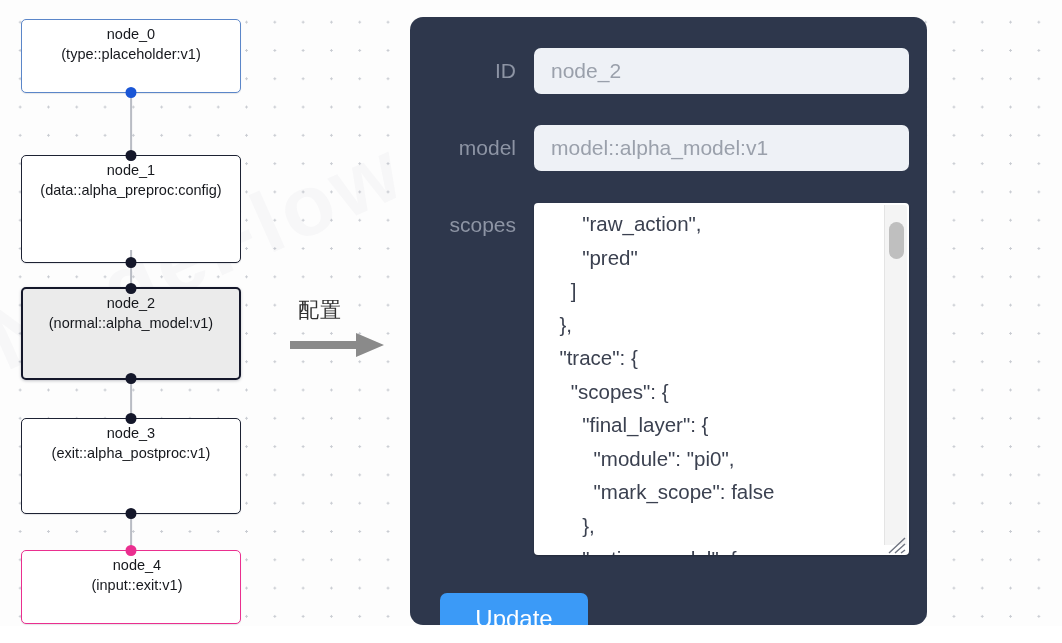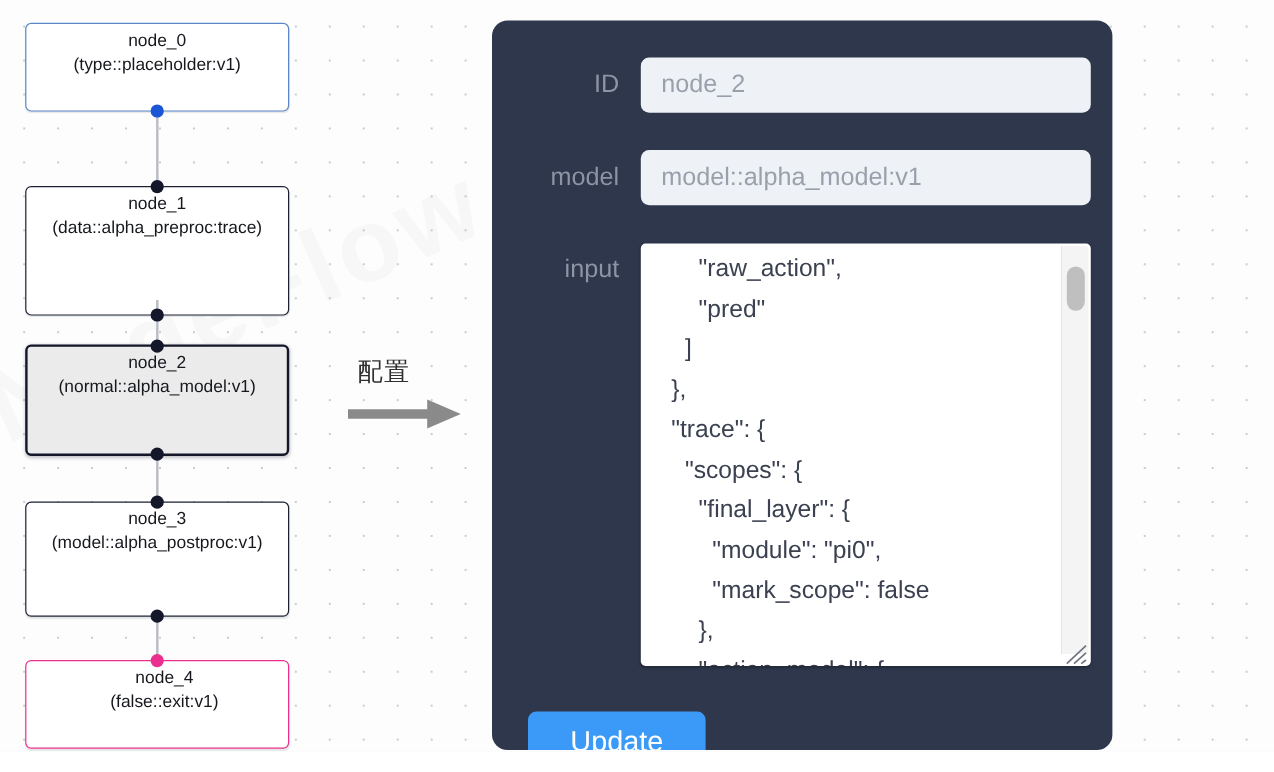--- a/index.html
+++ b/index.html
@@ -286,39 +286,39 @@
     <div class="edge" style="top:250px;height:38px;"></div>
     <div class="edge" style="top:379px;height:40px;"></div>
     <div class="edge" style="top:513px;height:38px;"></div>
 
     <div class="node is-input" style="left:21px;top:19px;height:74px;">
       <span class="node-text"><span>node_0</span><br><span>(type::placeholder:v1)</span></span>
       <span class="handle bottom blue"></span>
     </div>
 
     <div class="node" style="left:21px;top:155px;height:108px;">
-      <span class="node-text"><span>node_1</span><br><span>(data::alpha_preproc:trace)</span></span>
+      <span class="node-text"><span>node_1</span><br><span>(data::alpha_preproc:config)</span></span>
       <span class="handle top"></span>
       <span class="handle bottom"></span>
     </div>
 
     <div class="node is-selected" style="left:21px;top:287px;height:93px;">
       <span class="node-text"><span>node_2</span><br><span>(normal::alpha_model:v1)</span></span>
       <span class="handle top"></span>
       <span class="handle bottom"></span>
     </div>
 
     <div class="node" style="left:21px;top:418px;height:96px;">
-      <span class="node-text"><span>node_3</span><br><span>(model::alpha_postproc:v1)</span></span>
+      <span class="node-text"><span>node_3</span><br><span>(exit::alpha_postproc:v1)</span></span>
       <span class="handle top"></span>
       <span class="handle bottom"></span>
     </div>
 
     <div class="node is-output" style="left:21px;top:550px;height:74px;">
-      <span class="node-text"><span>node_4</span><br><span>(false::exit:v1)</span></span>
+      <span class="node-text"><span>node_4</span><br><span>(input::exit:v1)</span></span>
       <span class="handle top pink"></span>
     </div>
 
     <div id="transition-group">
       <div id="transition-label">配置</div>
       <svg id="transition-arrow" width="96" height="26" viewBox="0 0 96 26">
         <path d="M0 9 L66 9 L66 1 L94 13 L66 25 L66 17 L0 17 Z" fill="#8a8a8a"></path>
       </svg>
     </div>
   </div>
@@ -329,21 +329,21 @@
       <div class="field-label">ID</div>
       <input class="field-input" id="id-input" type="text" value="node_2" style="">
     </div>
 
     <div class="field-row" id="row-type">
       <div class="field-label">model</div>
       <input class="field-input" id="type-input" type="text" value="model::alpha_model:v1" style="">
     </div>
 
     <div class="field-row" id="row-config">
-      <div class="field-label">input</div>
+      <div class="field-label">scopes</div>
       <div class="textarea-wrap">
         <textarea id="config-textarea" spellcheck="false" style="">      "raw_action",
       "pred"
     ]
   },
   "trace": {
     "scopes": {
       "final_layer": {
         "module": "pi0",
         "mark_scope": false

